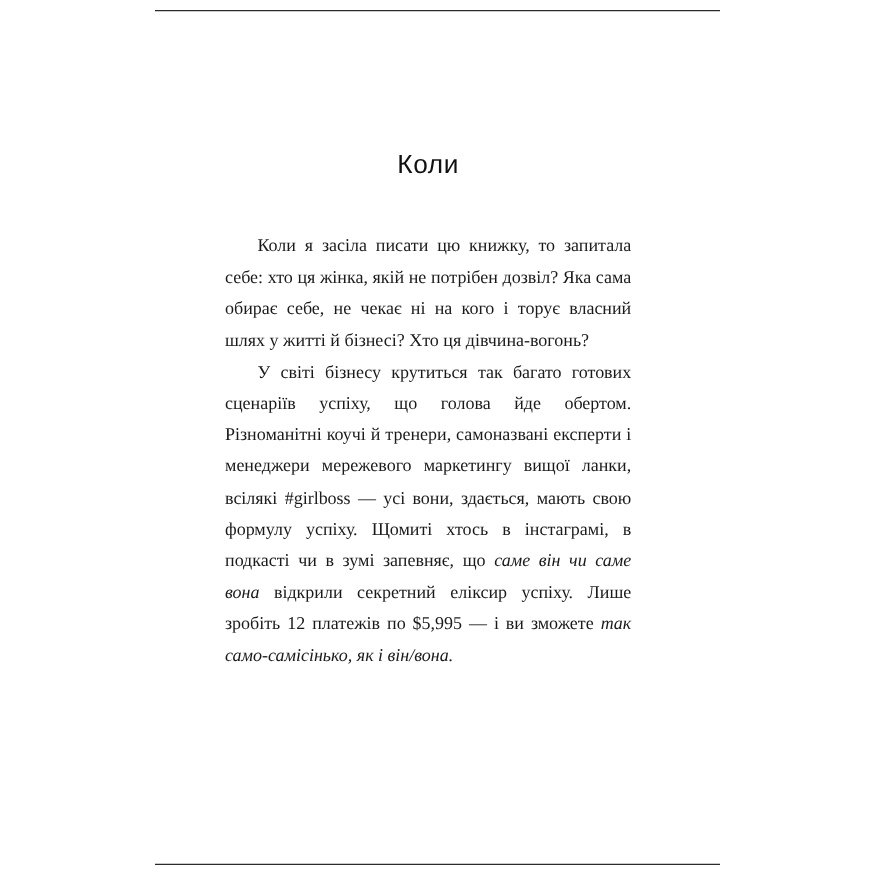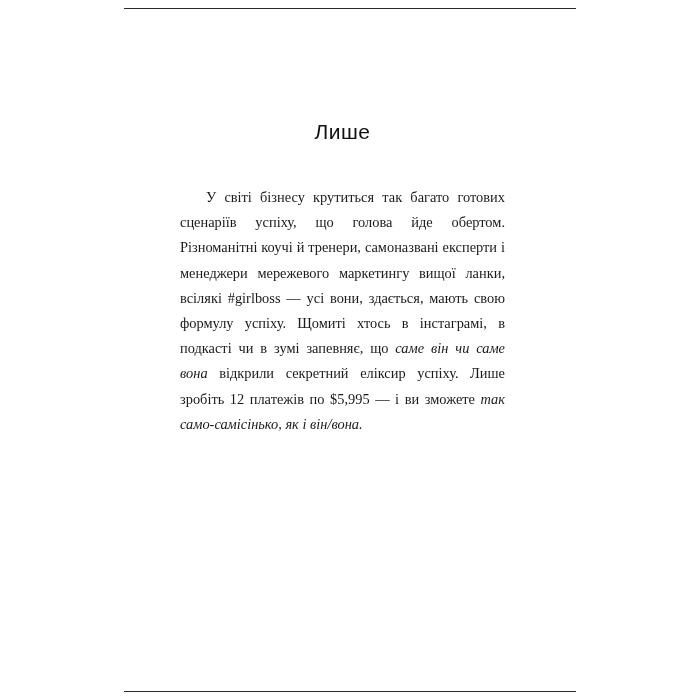--- a/index.html
+++ b/index.html
@@ -66,37 +66,38 @@
     margin: 0;
     text-align: justify;
     text-justify: inter-word;
     font-size: 14.4px;
     line-height: 25.2px;
     text-indent: 26px;
     hyphens: manual;
   }
 
   .body-text p + p {
-    margin-top: 12px;
+    margin-top: 0;
   }
 
   em {
     font-style: italic;
   }
 </style>
 </head>
 <body>
 
 <div class="page">
 
   <div class="edge-rule top"></div>
   <div class="edge-rule bottom"></div>
 
   <div class="content">
 
-    <h1 class="chapter-title">Лише</h1>
+    <h1 class="chapter-title">Коли</h1>
 
     <div class="body-text">
+      <p>Коли я засіла писати цю книжку, то запитала себе: хто ця жінка, якій не потрібен дозвіл? Яка сама обирає себе, не чекає ні на кого і торує власний шлях у житті й бізнесі? Хто ця дівчина-вогонь?</p>
       <p>У світі бізнесу крутиться так багато готових сценаріїв успіху, що голова йде обертом. Різноманітні коучі й тренери, самоназвані експерти і менеджери мережевого маркетингу вищої ланки, всілякі #girlboss — усі вони, здається, мають свою формулу успіху. Щомиті хтось в інстаграмі, в подкасті чи в зумі запевняє, що <em>саме він чи саме вона</em> відкрили секретний еліксир успіху. Лише зробіть 12 платежів по $5,995 — і ви зможете <em>так само-самісінько, як і він/вона.</em></p>
     </div>
 
   </div>
 </div>
 
 </body></html>

